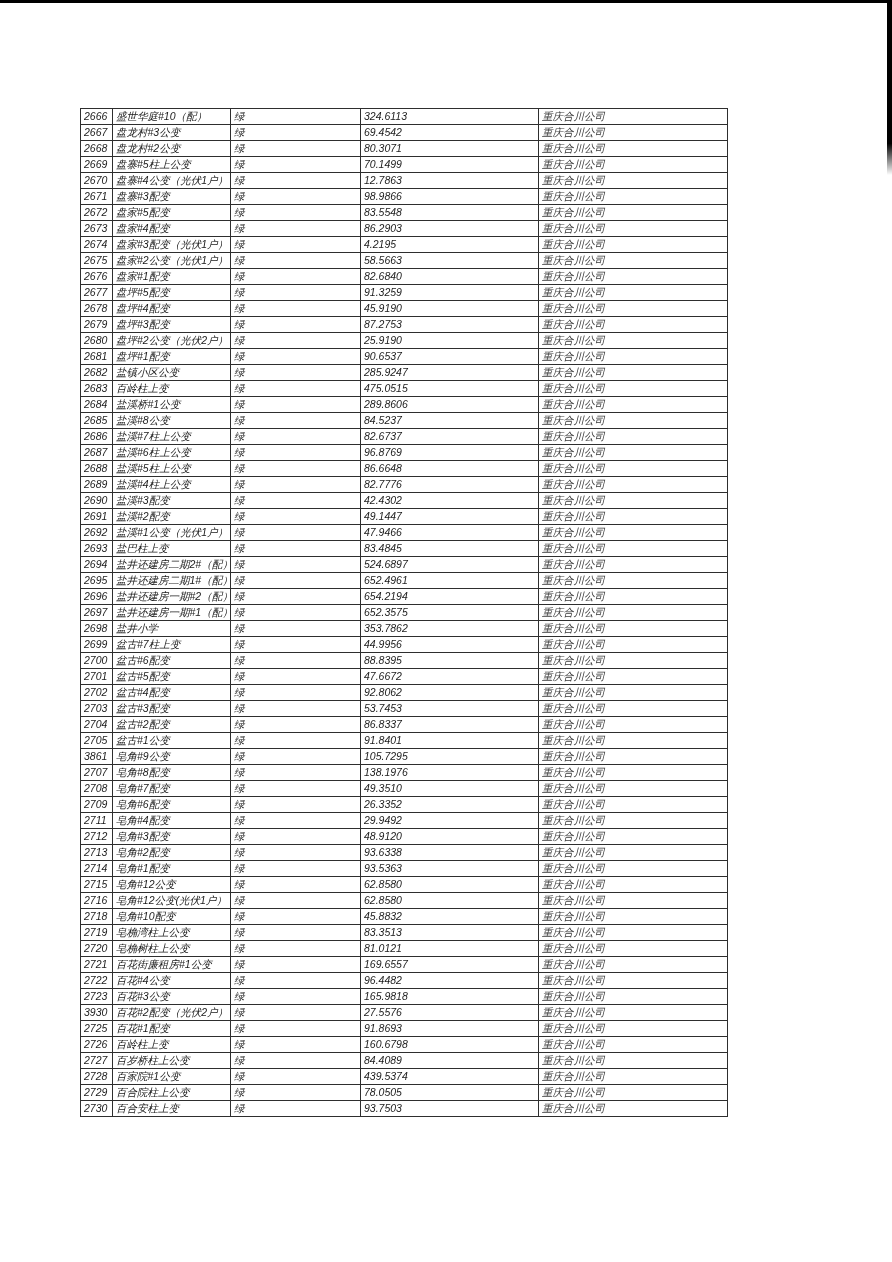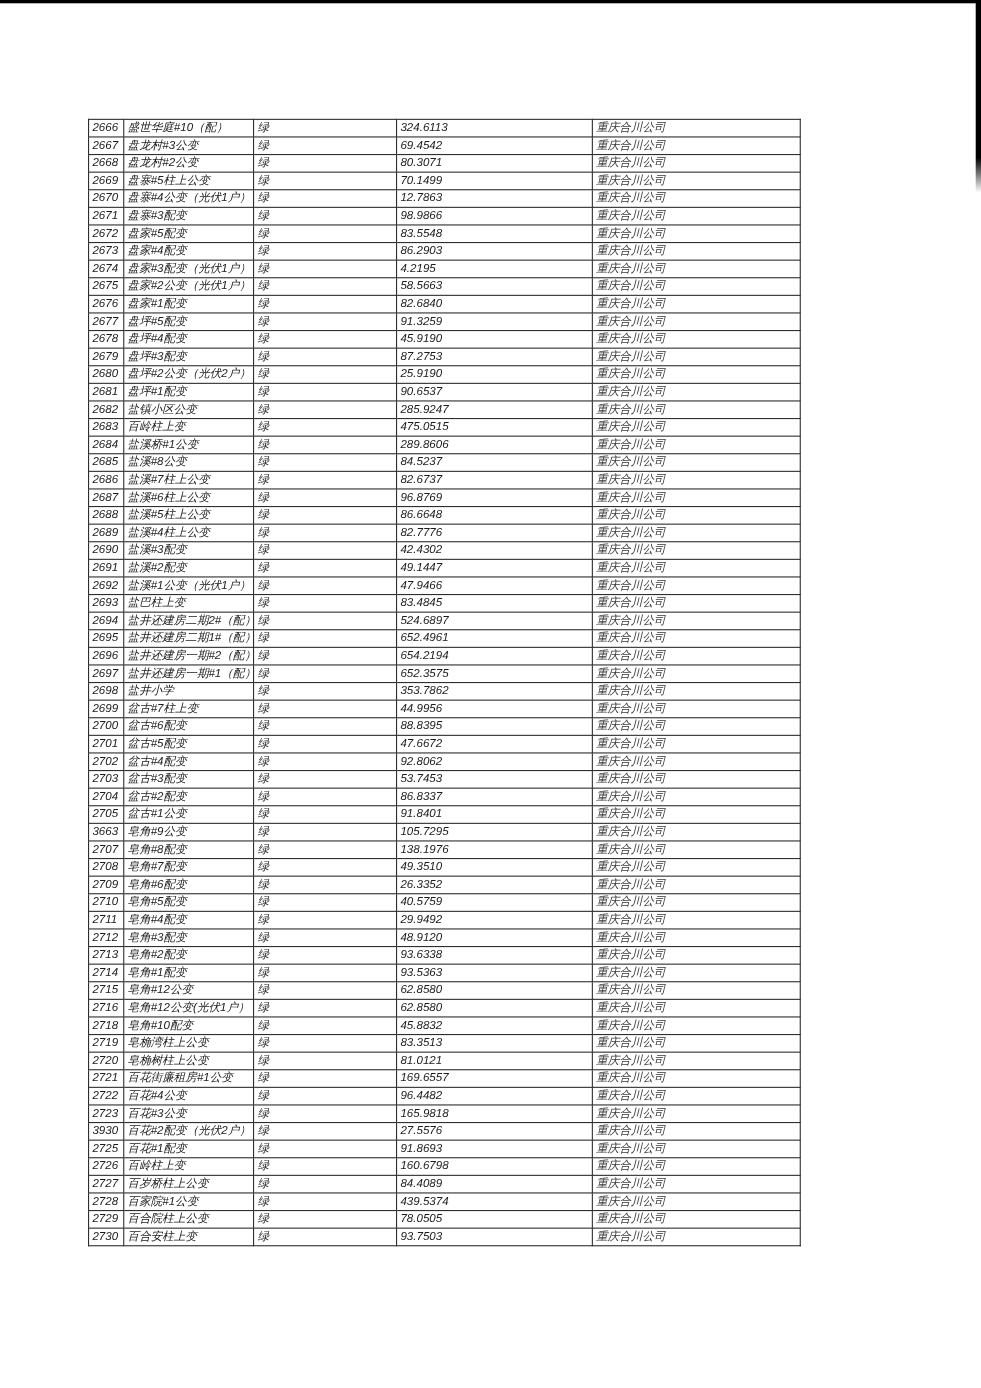--- a/index.html
+++ b/index.html
@@ -344,21 +344,21 @@
         <td class="company-cell">重庆合川公司</td>
       </tr>
       <tr>
         <td class="row-number-cell">2705</td>
         <td class="name-cell">盆古#1公变</td>
         <td class="status-cell">绿</td>
         <td class="value-cell">91.8401</td>
         <td class="company-cell">重庆合川公司</td>
       </tr>
       <tr>
-        <td class="row-number-cell">3663</td>
+        <td class="row-number-cell">3861</td>
         <td class="name-cell">皂角#9公变</td>
         <td class="status-cell">绿</td>
         <td class="value-cell">105.7295</td>
         <td class="company-cell">重庆合川公司</td>
       </tr>
       <tr>
         <td class="row-number-cell">2707</td>
         <td class="name-cell">皂角#8配变</td>
         <td class="status-cell">绿</td>
         <td class="value-cell">138.1976</td>
@@ -369,27 +369,20 @@
         <td class="name-cell">皂角#7配变</td>
         <td class="status-cell">绿</td>
         <td class="value-cell">49.3510</td>
         <td class="company-cell">重庆合川公司</td>
       </tr>
       <tr>
         <td class="row-number-cell">2709</td>
         <td class="name-cell">皂角#6配变</td>
         <td class="status-cell">绿</td>
         <td class="value-cell">26.3352</td>
-        <td class="company-cell">重庆合川公司</td>
-      </tr>
-      <tr>
-        <td class="row-number-cell">2710</td>
-        <td class="name-cell">皂角#5配变</td>
-        <td class="status-cell">绿</td>
-        <td class="value-cell">40.5759</td>
         <td class="company-cell">重庆合川公司</td>
       </tr>
       <tr>
         <td class="row-number-cell">2711</td>
         <td class="name-cell">皂角#4配变</td>
         <td class="status-cell">绿</td>
         <td class="value-cell">29.9492</td>
         <td class="company-cell">重庆合川公司</td>
       </tr>
       <tr>

